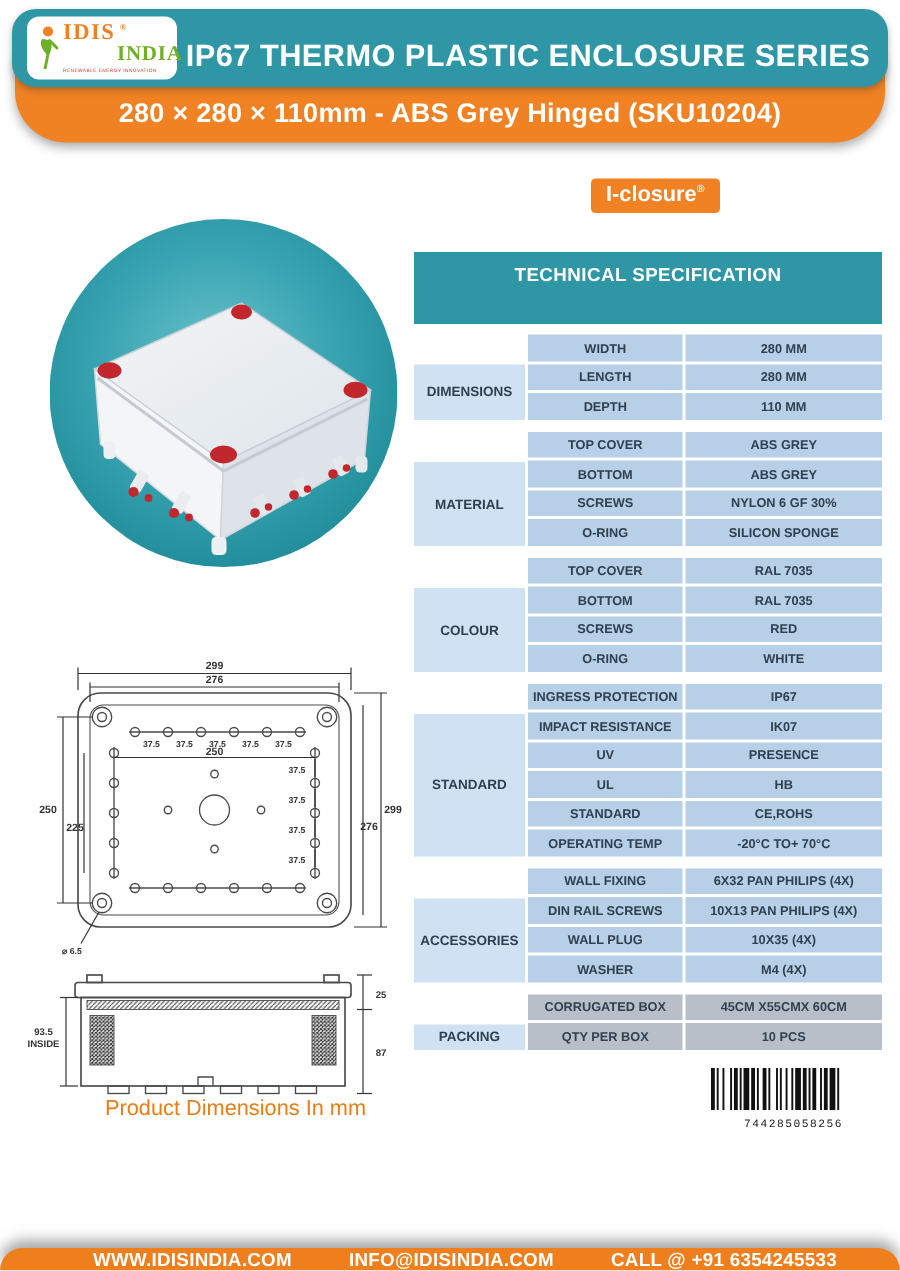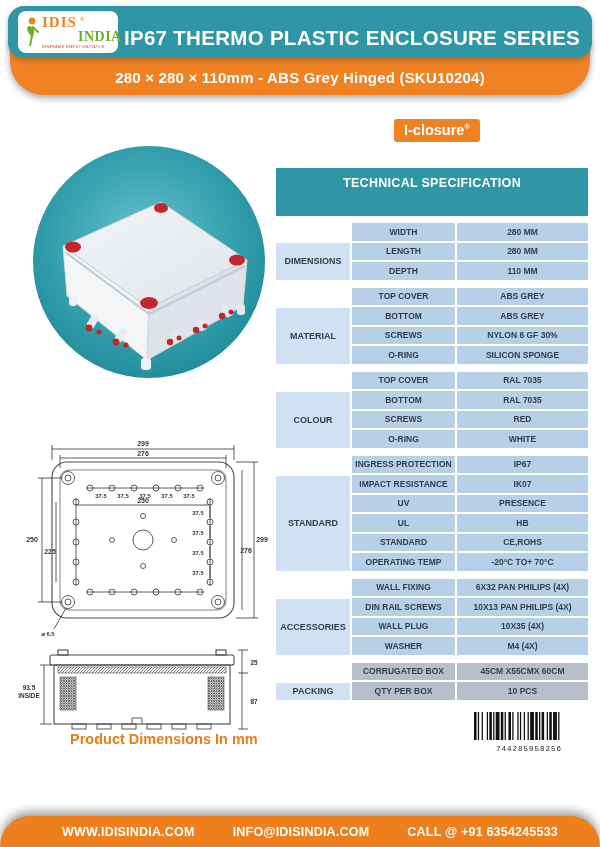--- a/index.html
+++ b/index.html
@@ -8,21 +8,21 @@
     --ink:#2f4050; --draw:#4a4a4a;
   }
   html,body{margin:0;padding:0;background:#e9e9e9;}
   .page{position:relative;width:600px;height:847px;background:#ffffff;overflow:hidden;
         font-family:"Liberation Sans", sans-serif;}
 
   
   .hdr-orange{position:absolute;left:10px;right:10px;top:28px;height:67px;background:var(--orange);
               border-radius:18px 18px 34px 34px;box-shadow:0 3px 7px rgba(60,60,60,.45);}
   .subtitle{position:absolute;left:0;right:0;bottom:9px;text-align:center;color:#fff;
-            font-size:15px;font-weight:bold;letter-spacing:.2px;}
+            font-size:18px;font-weight:bold;letter-spacing:.2px;}
   .hdr-teal{position:absolute;left:8px;right:8px;top:6px;height:52px;background:var(--teal);
             border-radius:16px;box-shadow:0 2px 5px rgba(40,40,40,.35);display:flex;align-items:center;}
   .logo{position:absolute;left:10px;top:5px;width:100px;height:42px;background:#fff;border-radius:8px;
         display:flex;align-items:center;padding-left:6px;box-sizing:border-box;}
   .logo svg{flex:0 0 auto;}
   .logo-text{line-height:1;margin-left:2px;}
   .logo-l1{color:#f08223;font-family:"Liberation Serif",serif;font-weight:bold;font-size:15px;letter-spacing:1px;}
   .logo-reg{color:#f08223;font-size:6px;vertical-align:super;margin-left:3px;}
   .logo-l2{color:#6faf28;font-family:"Liberation Serif",serif;font-weight:bold;font-size:14px;letter-spacing:.5px;margin-left:36px;}
   .logo-tag{color:#d03a2a;font-size:3.2px;letter-spacing:.3px;margin-top:1.5px;white-space:nowrap;}
@@ -47,28 +47,28 @@
   .sec-rows{display:flex;flex-direction:column;gap:2px;}
   .spec-row{display:grid;grid-template-columns:103px 131px;gap:2px;}
   .cell{height:17.5px;display:flex;align-items:center;justify-content:center;background:var(--rowblue);
         font-size:8.5px;color:var(--ink);font-weight:600;text-align:center;}
   .sec.grey .cell{background:var(--grey);}
 
   
   .drawing-top{position:absolute;left:14px;top:438px;}
   .drawing-side{position:absolute;left:14px;top:646px;}
   .drawing-top text,.drawing-side text{font-family:"Liberation Sans",sans-serif;font-weight:bold;fill:#333;}
-  .caption{position:absolute;left:70px;top:731px;color:#e87e14;font-size:14.5px;font-weight:bold;}
+  .caption{position:absolute;left:70px;top:731px;color:#e87e14;font-size:14.5px;font-weight:normal;}
 
   
   .barcode{position:absolute;left:474px;top:712px;width:88px;text-align:right;}
   .barcode-num{font-size:7.5px;color:#222;letter-spacing:1px;margin-top:1px;font-family:"Liberation Mono",monospace;}
 
   
-  .footer{position:absolute;left:0;right:0;bottom:0;height:31px;background:var(--orange-dk);
+  .footer{position:absolute;left:0;right:0;bottom:0;height:15px;background:var(--orange-dk);
           border-radius:30px 30px 0 0;box-shadow:0 -5px 9px rgba(90,90,90,.55);
           display:flex;align-items:center;justify-content:space-between;padding:0 42px 0 62px;box-sizing:border-box;}
   .footer span{color:#fff;font-size:12.5px;font-weight:bold;letter-spacing:.2px;}
 </style>
 </head>
 <body>
 
 <div class="page">
 
   <div class="hdr-orange">

